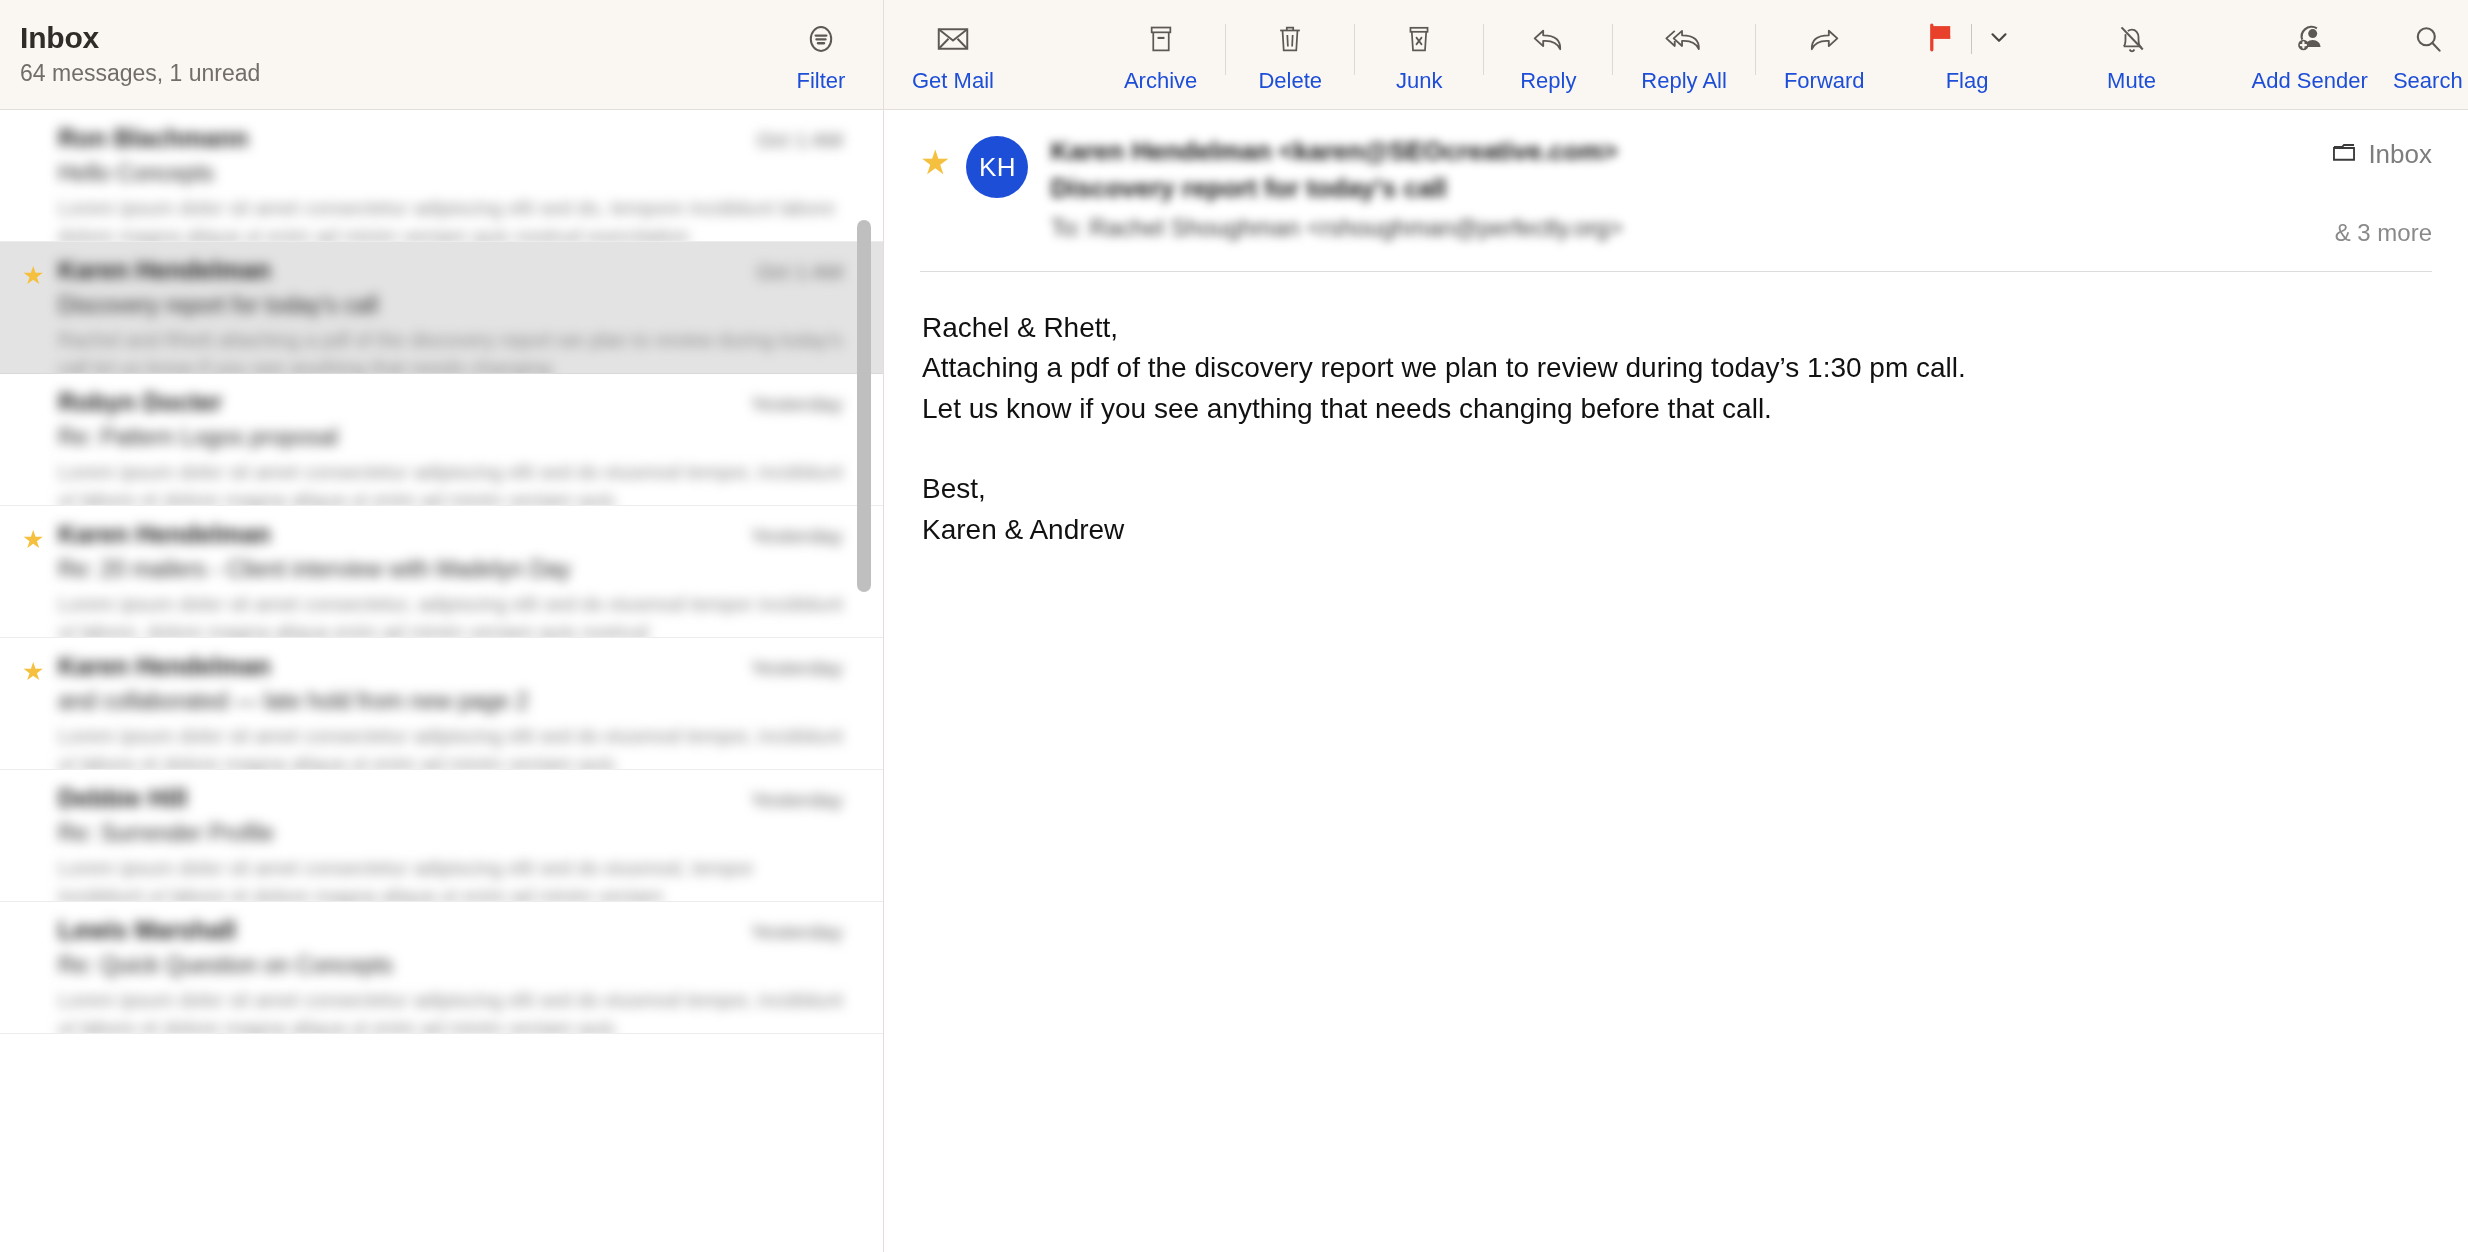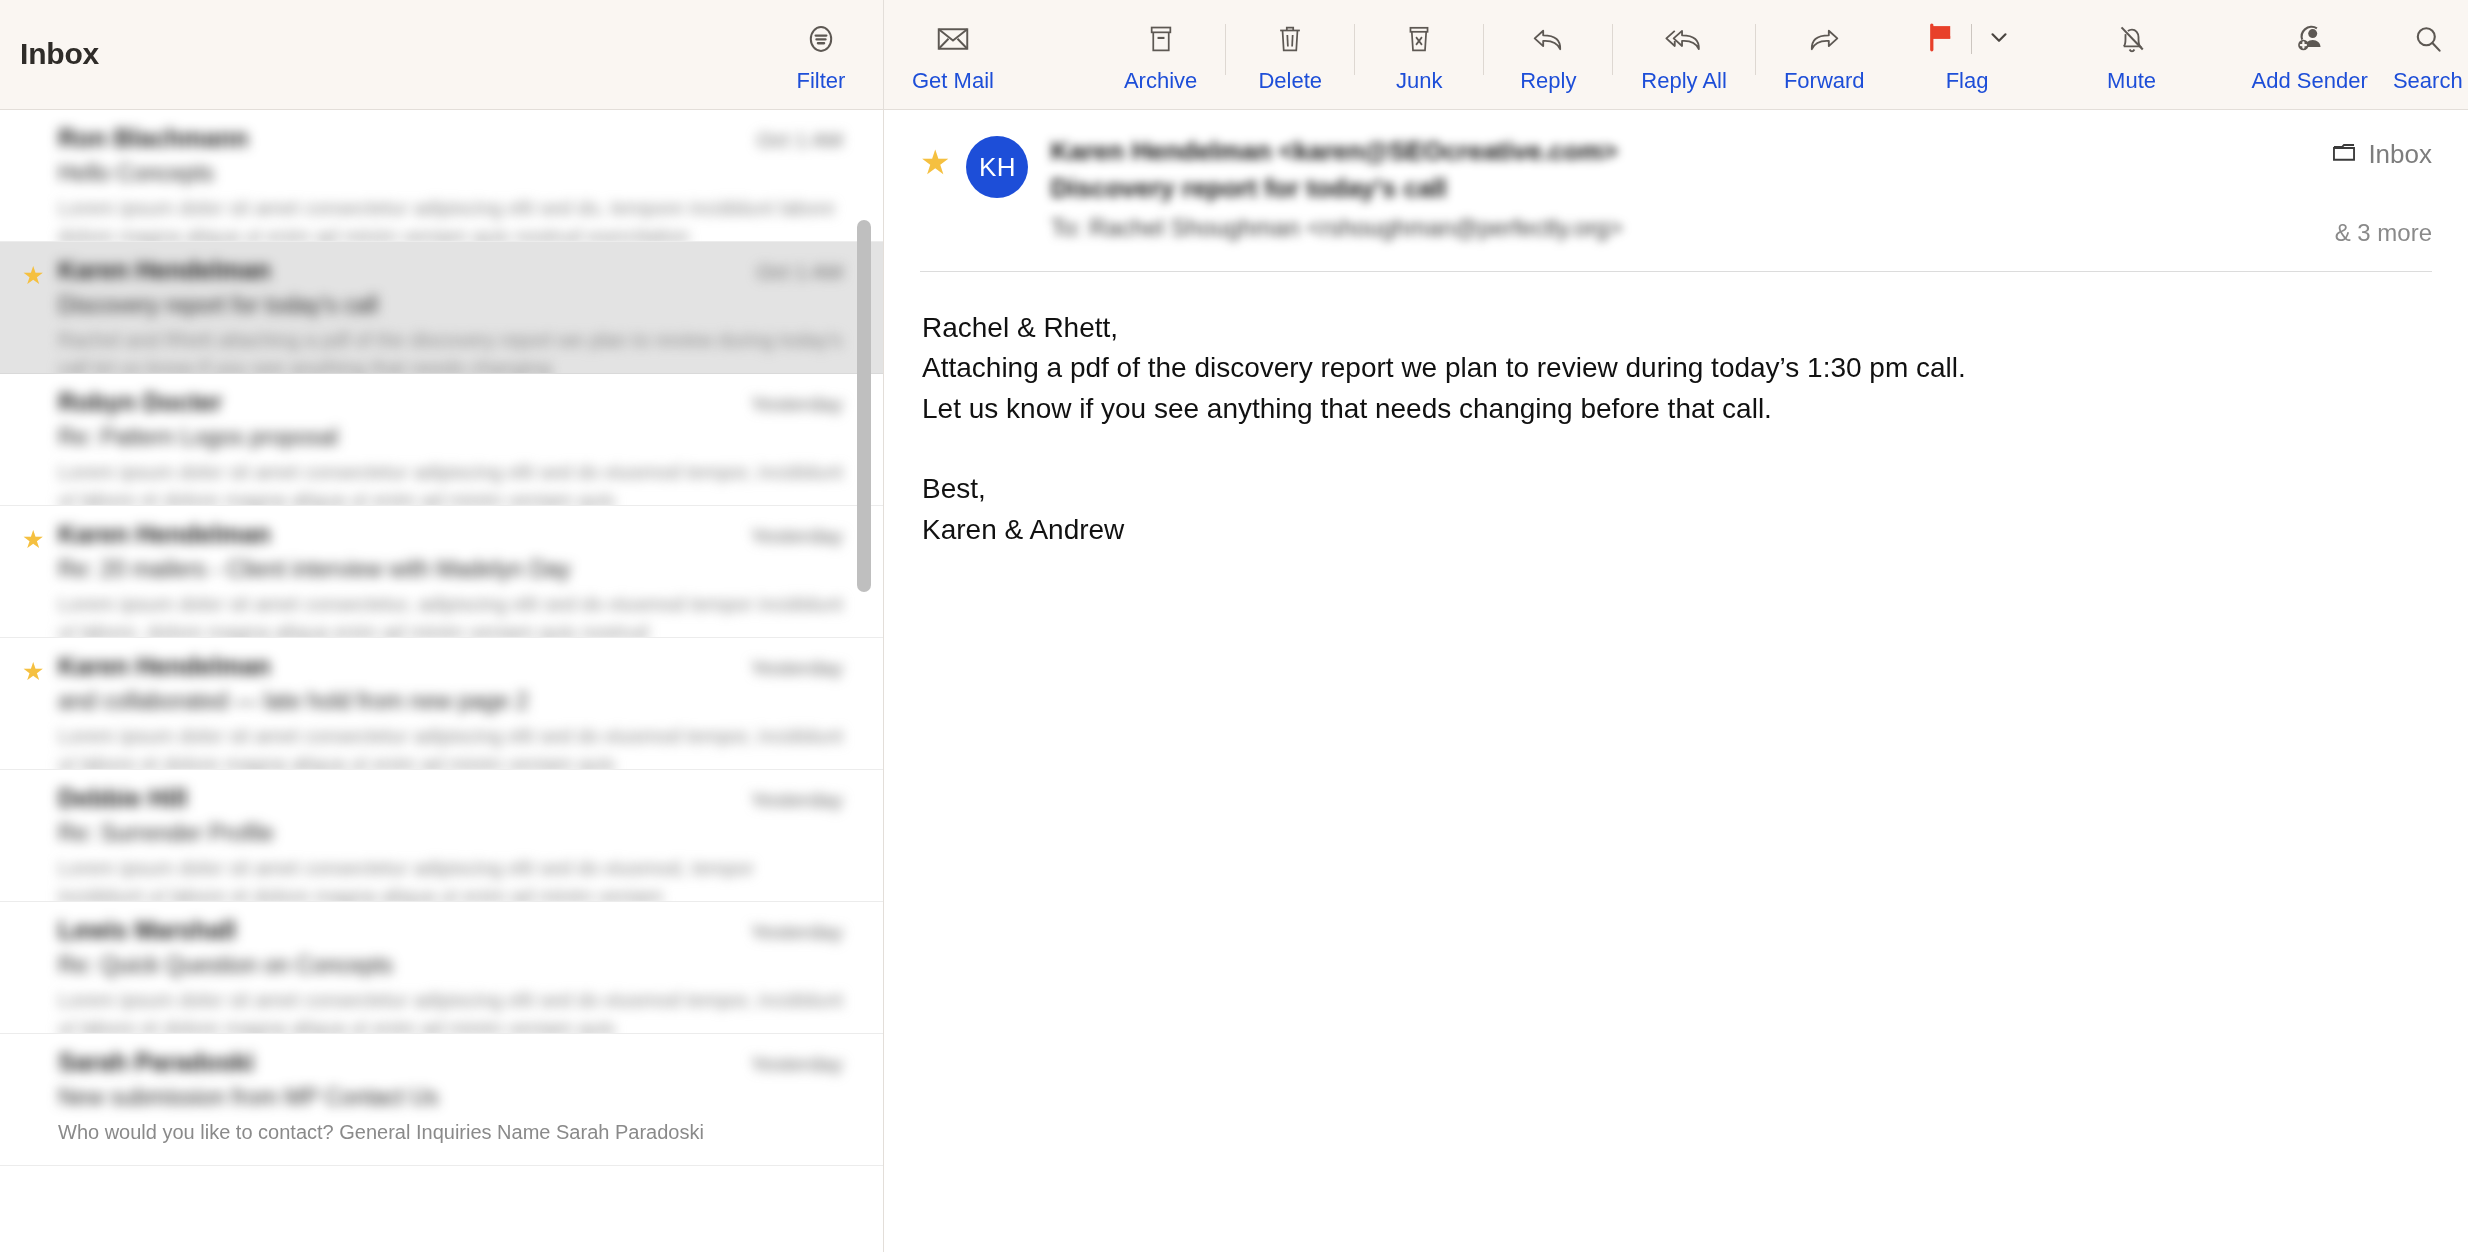--- a/index.html
+++ b/index.html
@@ -167,20 +167,21 @@
 </head>
 <body>
 
 <div class="app">
 
   <div class="toolbar-row">
 
     <div class="tb-left">
       <div class="inbox-title-block">
         <div class="inbox-title">Inbox</div>
+        <div class="inbox-sub">64 messages, 1 unread</div>
       </div>
 
       <div class="tb-btn">
         <span class="tb-icon">
           <svg width="34" height="34" viewBox="0 0 24 24" fill="none" stroke="#5d5853" stroke-width="1.4">
             <ellipse cx="12" cy="12" rx="7.2" ry="8.4"></ellipse>
             <line x1="8.2" y1="9.6" x2="15.8" y2="9.6" stroke-width="1.6" stroke-linecap="round"></line>
             <line x1="8.8" y1="12.3" x2="15.2" y2="12.3" stroke-width="1.6" stroke-linecap="round"></line>
             <line x1="9.8" y1="15" x2="14.2" y2="15" stroke-width="1.6" stroke-linecap="round"></line>
           </svg>
@@ -423,30 +424,20 @@
         <div class="blurred">
           <div class="msg-line1">
             <span class="msg-sender">Lewis Marshall</span>
             <span class="msg-date">Yesterday</span>
           </div>
           <div class="msg-subject">Re: Quick Question on Concepts</div>
           <div class="msg-preview">Lorem ipsum dolor sit amet consectetur adipiscing elit sed do eiusmod tempor, incididunt ut labore et dolore magna aliqua ut enim ad minim veniam quis</div>
         </div>
       </div>
 
-      <div class="msg-row">
-        <div>
-          <div class="msg-line1 blurred">
-            <span class="msg-sender">Sarah Paradoski</span>
-            <span class="msg-date">Yesterday</span>
-          </div>
-          <div class="msg-subject blurred">New submission from MP Contact Us</div>
-          <div class="msg-preview">Who would you like to contact? General Inquiries Name Sarah Paradoski</div>
-        </div>
-      </div>
 
       <div class="scroll-track">
         <div class="scroll-thumb" id="scroll-thumb" style="top: 110px; height: 372px;"></div>
       </div>
     </div>
 
     <div class="reader">
 
       <div class="reader-head">
         <div class="head-main">

